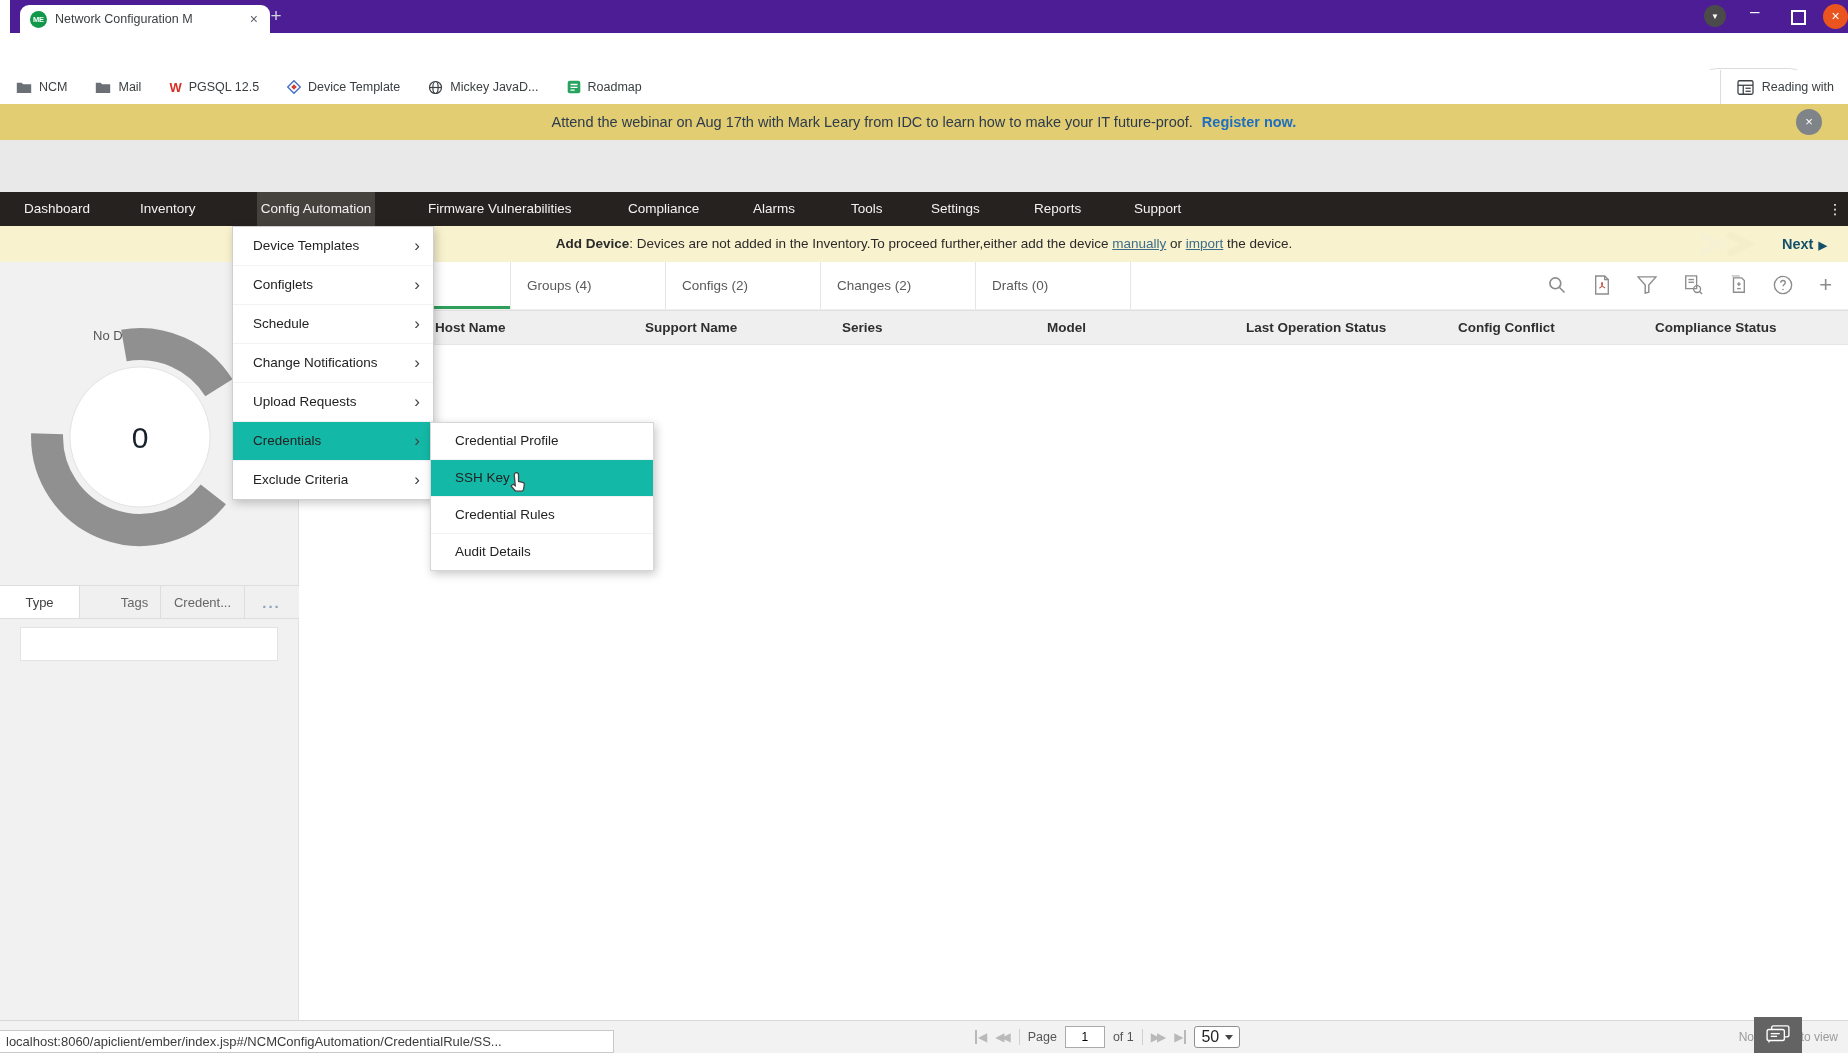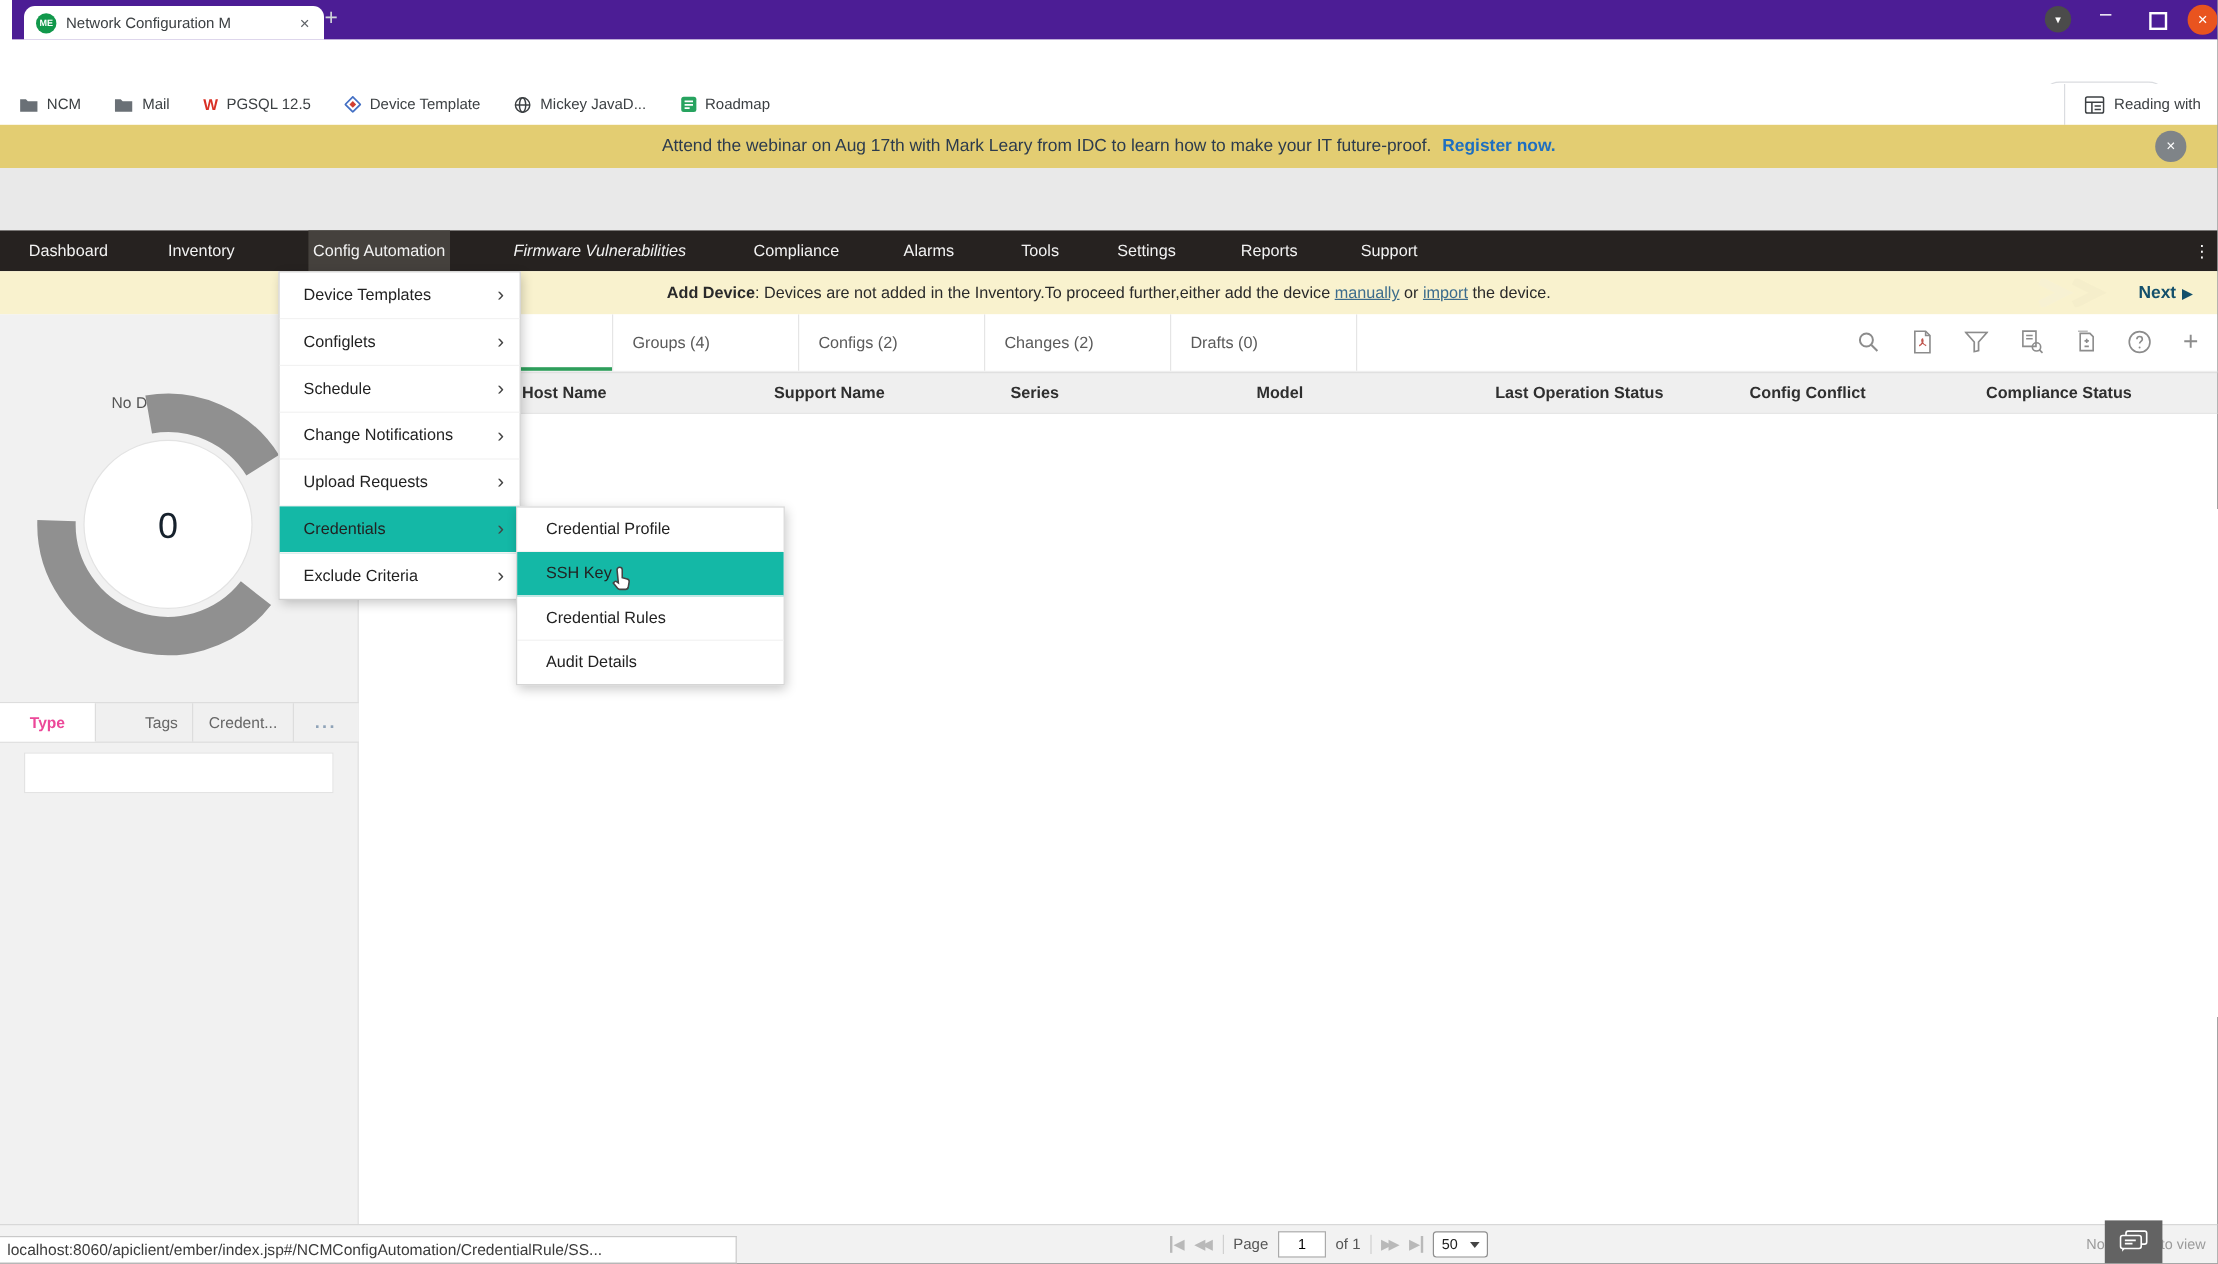--- a/index.html
+++ b/index.html
@@ -82,21 +82,21 @@
 
   
   .leftpanel{position:absolute;left:0;top:262px;width:299px;height:758px;background:#f1f1f1;
              border-right:1px solid #e2e2e2;box-sizing:border-box;}
   .no-data{position:absolute;left:93px;top:66px;font-size:13px;color:#555;}
   .donut{position:absolute;left:10px;top:45px;}
   .side-tabs{position:absolute;left:0;top:323px;width:299px;height:32px;background:#f0f0f0;
              border-top:1px solid #ddd;border-bottom:1px solid #ddd;display:flex;box-sizing:content-box;}
   .stab{border-right:1px solid #ddd;display:flex;align-items:center;justify-content:center;
         font-size:13px;color:#666;box-sizing:border-box;}
-  .stab.active{background:#fff;font-weight:bold;color:#ec4899;}
+  .stab.active{background:#fff;font-weight:normal;color:#404040;}
   .stab.dots{color:#8fa3b8;font-weight:bold;letter-spacing:2px;font-size:15px;}
   .side-search{position:absolute;left:20px;top:365px;width:256px;height:32px;background:#fff;border:1px solid #e3e3e3;}
 
   
   .tabrow{position:absolute;left:299px;top:262px;width:1549px;height:48px;background:#fff;border-bottom:1px solid #eee;box-sizing:border-box;}
   .ctab{position:absolute;top:0;height:47px;border-right:1px solid #e5e5e5;font-size:13.5px;color:#5a5a5a;
         padding-left:16px;line-height:47px;box-sizing:border-box;}
   .ctab .greenline{position:absolute;left:0;bottom:0;width:100%;height:3px;background:#2e9e5b;}
   .trow-icons{position:absolute;right:16px;top:13px;display:flex;gap:26px;align-items:center;color:#8c8c8c;}
   .plus-ico{font-size:22px;font-weight:300;line-height:20px;}
@@ -112,21 +112,21 @@
   .pagination{position:absolute;left:975px;top:1026px;display:flex;align-items:center;gap:8px;
               font-size:12.5px;color:#555;}
   .pg{color:#b9b9b9;font-size:12px;}
   .pg.bar-l{border-left:2px solid #b9b9b9;padding-left:1px;}
   .pg.bar-r{border-right:2px solid #b9b9b9;padding-right:1px;}
   .pg.dbl{letter-spacing:-3px;padding-right:3px;}
   .pg-sep{width:1px;height:16px;background:#d0d0d0;}
   .page-input{width:34px;height:18px;border:1px solid #aaa;font-size:12px;text-align:center;
               font-family:"Liberation Sans",sans-serif;background:#fff;}
   .size-select{width:46px;height:22px;border:1px solid #8f8f8f;border-radius:3px;background:#fff;display:flex;
-               align-items:center;justify-content:space-between;padding:0 6px;font-size:12px;color:#222;box-sizing:border-box;}
+               align-items:center;justify-content:space-between;padding:0 6px;font-size:16px;color:#222;box-sizing:border-box;}
   .sel-caret{width:0;height:0;border-left:4px solid transparent;border-right:4px solid transparent;
              border-top:5px solid #444;}
   .records{position:absolute;right:10px;top:1030px;font-size:12px;color:#9b9b9b;}
   .feedback{position:absolute;left:1754px;top:1017px;width:48px;height:36px;background:#636363;
             display:flex;align-items:center;justify-content:center;}
   .statusurl{position:absolute;left:0;top:1030px;width:614px;height:23px;background:#fff;
              border:1px solid #c9c9c9;border-left:none;font-size:13px;color:#3c3c3c;line-height:22px;
              padding-left:6px;white-space:nowrap;overflow:hidden;box-sizing:border-box;z-index:40;}
 
   
@@ -327,21 +327,21 @@
           <circle cx="12" cy="9.5" r="3.6" fill="#fff"></circle>
           <path d="M4.5 22c1-4.2 4-6.2 7.5-6.2s6.5 2 7.5 6.2z" fill="#fff"></path>
         </svg>
     </span>
   </div>
 
   <div class="nav">
     <span style="left:24px;">Dashboard</span>
     <span style="left:140px;">Inventory</span>
     <span class="active" style="left:257px;width:118px;">Config Automation</span>
-    <span style="left:428px;font-style:italic;">Firmware Vulnerabilities</span>
+    <span style="left:428px;">Firmware Vulnerabilities</span>
     <span style="left:628px;">Compliance</span>
     <span style="left:753px;">Alarms</span>
     <span style="left:851px;">Tools</span>
     <span style="left:931px;">Settings</span>
     <span style="left:1034px;">Reports</span>
     <span style="left:1134px;">Support</span>
     <span class="nav-kebab">⋮</span>
   </div>
 
   <div class="adddevice">

